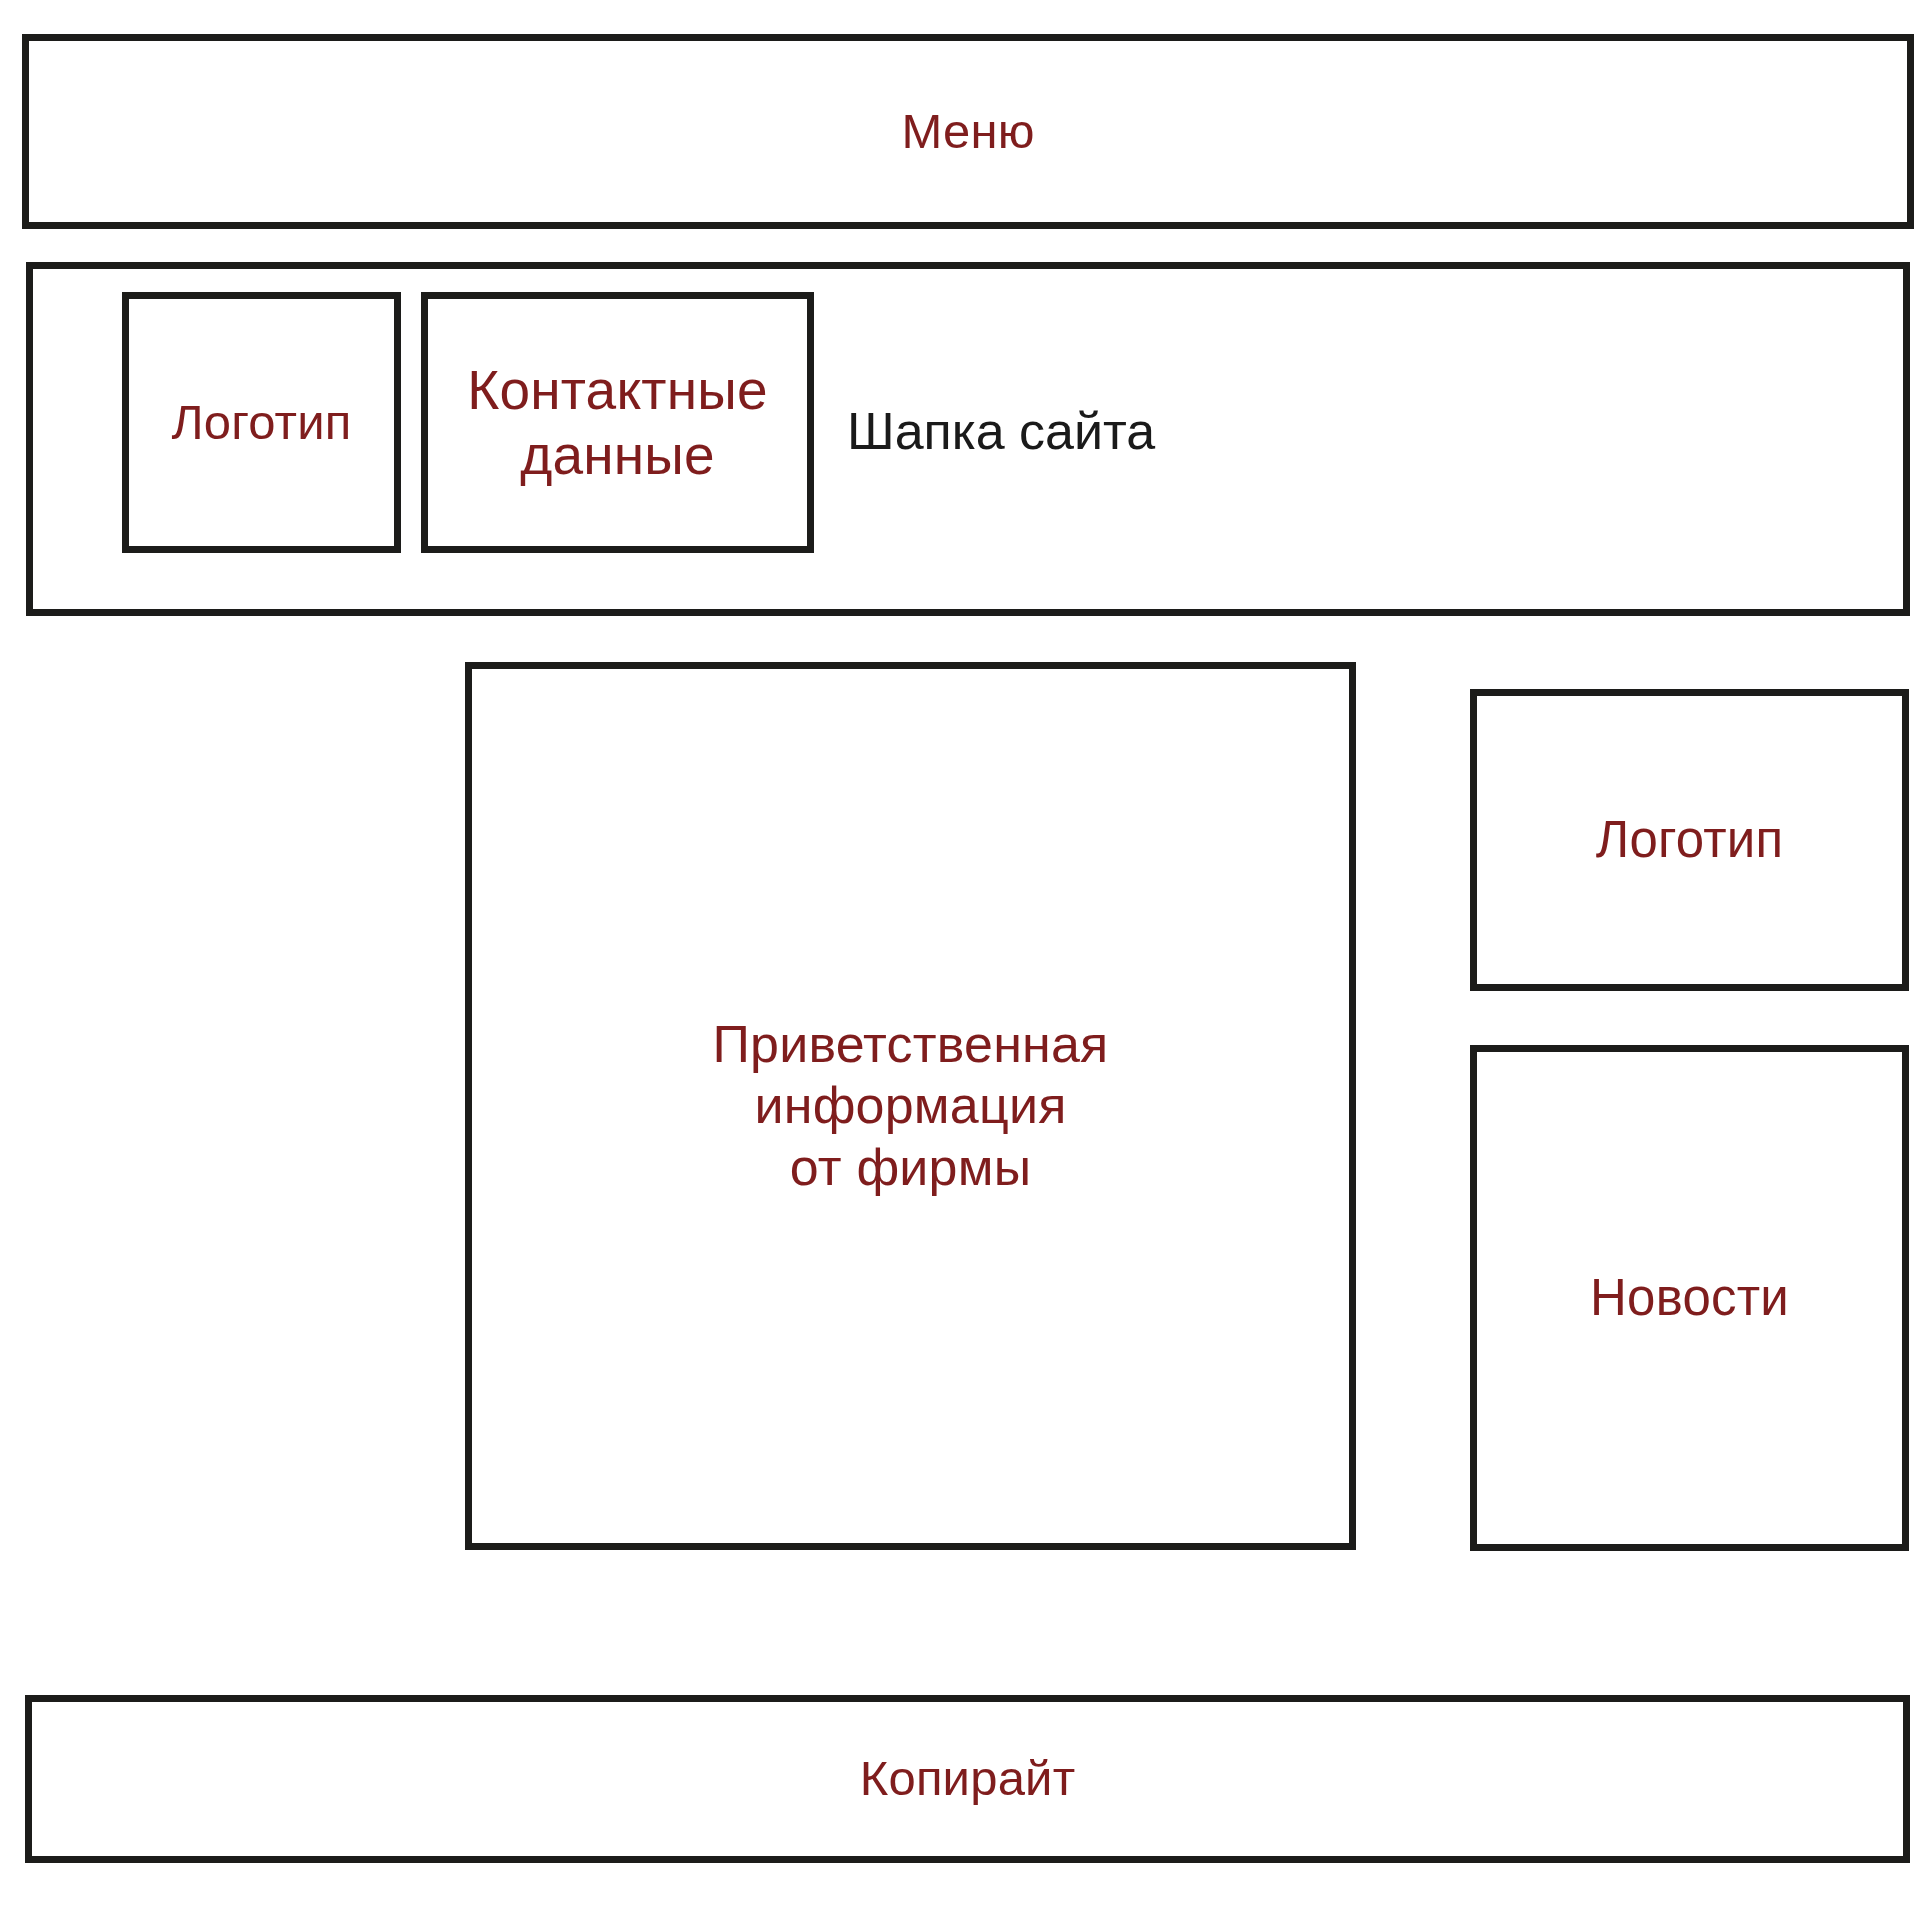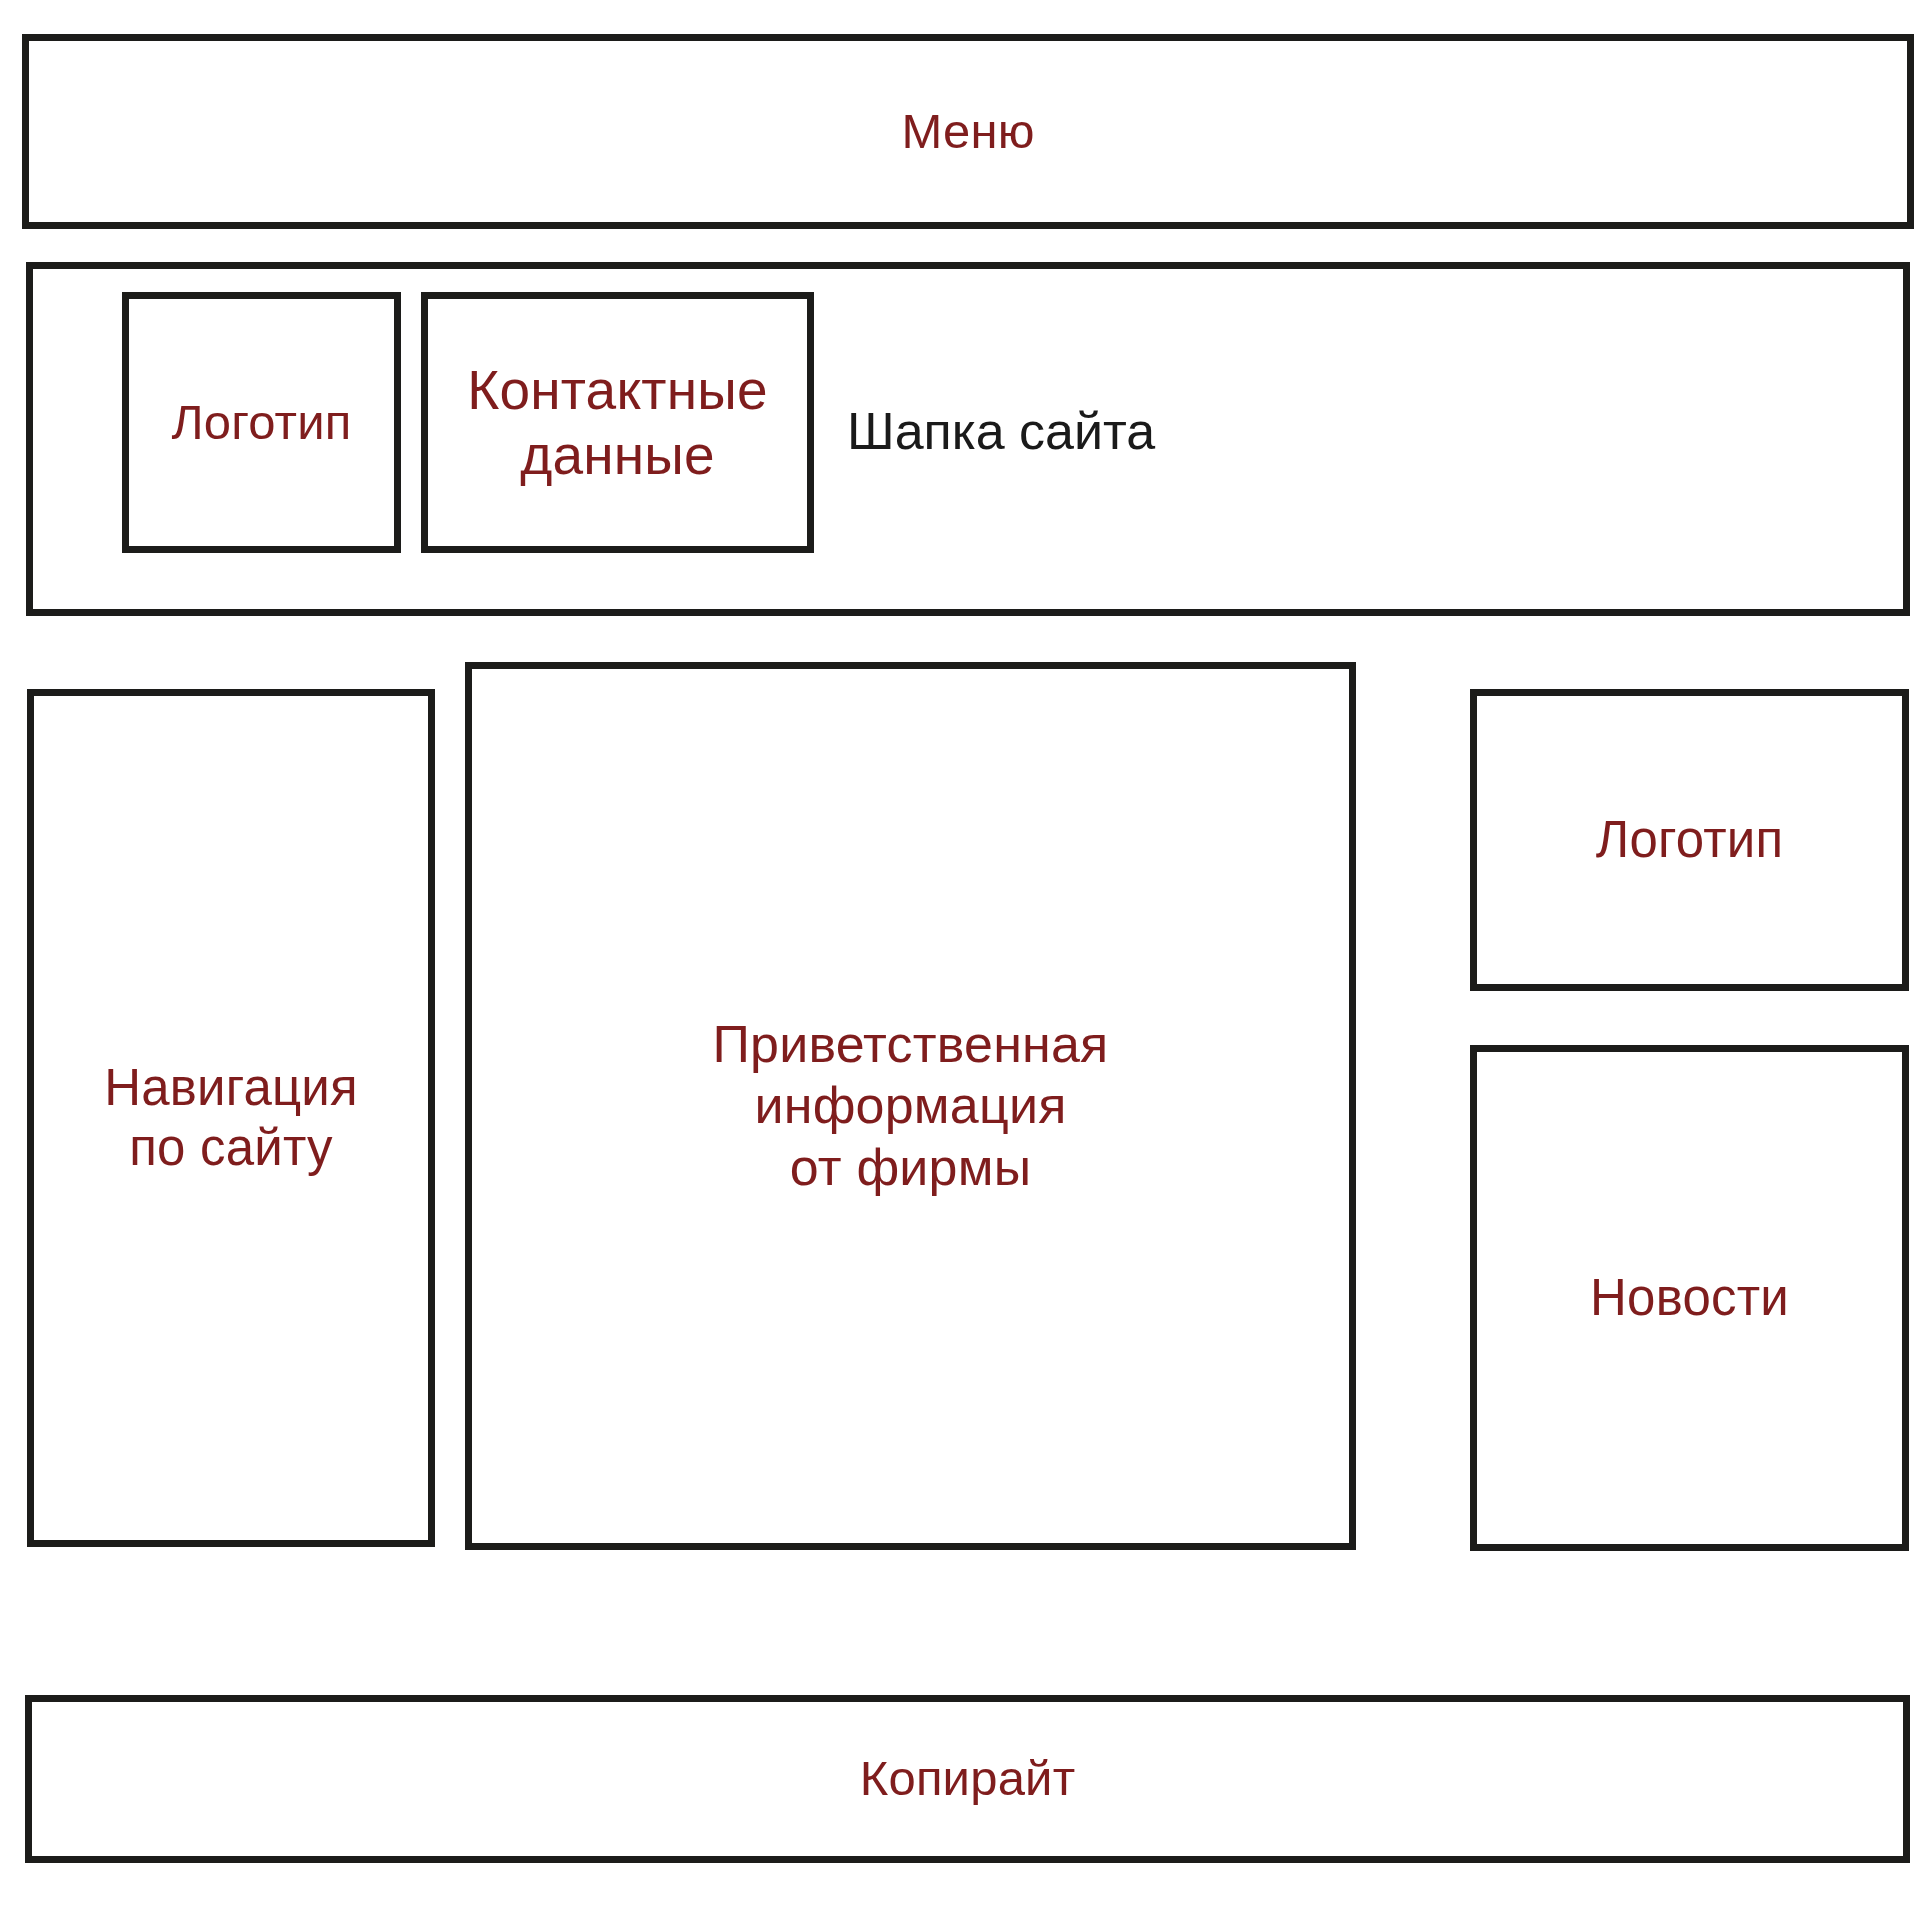--- a/index.html
+++ b/index.html
@@ -139,24 +139,20 @@
     <span class="box-label">Логотип</span>
   </div>
 
   <div class="box" id="contacts-box">
     <span class="box-label">Контактные
 данные</span>
   </div>
 
   <div id="header-caption">Шапка сайта</div>
 
-  <div class="box" id="nav-box">
-    <span class="box-label">Навигация
-по сайту</span>
-  </div>
 
   <div class="box" id="content-box">
     <span class="box-label">Приветственная
 информация
 от фирмы</span>
   </div>
 
   <div class="box" id="partners-box">
     <span class="box-label">Логотип</span>
   </div>

